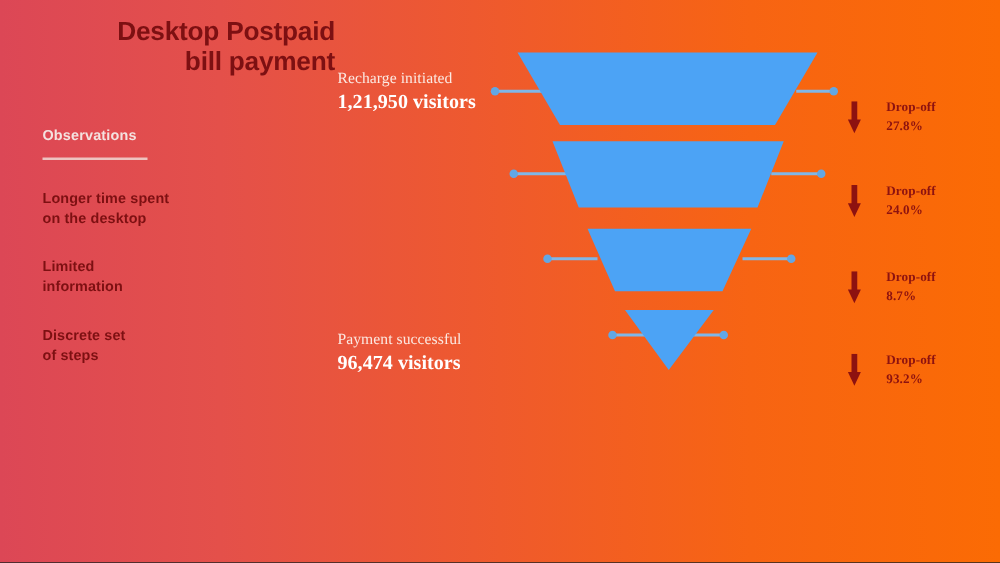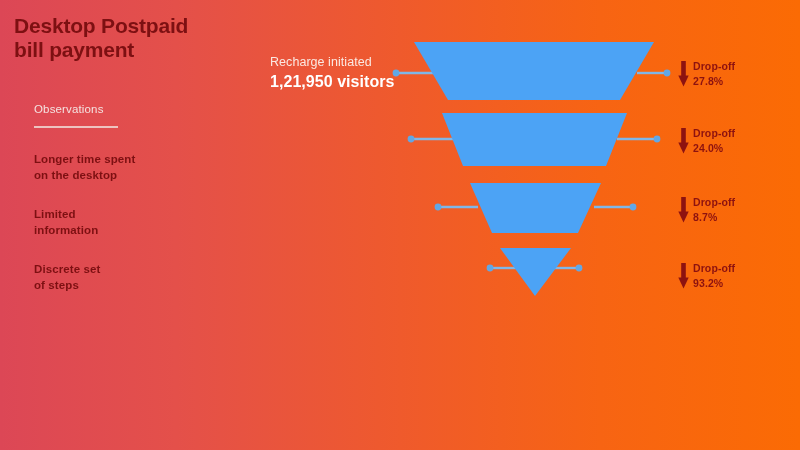--- a/index.html
+++ b/index.html
@@ -13,39 +13,40 @@
     height: 450px;
     overflow: hidden;
     background: linear-gradient(to right, #dc4756 0%, #e4504a 22%, #ef5a2c 50%, #f76413 75%, #fb6b04 100%);
     font-family: "Liberation Sans", sans-serif;
     -webkit-font-smoothing: antialiased;
   }
 
   
   #title {
     position: absolute;
-    left: 14px;
+    left: 28px;
     top: 14px;
     width: 240px;
     font-size: 21px;
     font-weight: bold;
     line-height: 1.12;
     color: #7d1012;
     letter-spacing: -0.2px;
     white-space: pre-line;
+    text-align: right;
   }
   #observations-block {
     position: absolute;
     left: 34px;
     top: 103px;
     width: 200px;
   }
   #observations-heading {
     font-size: 11.5px;
-    font-weight: normal;
+    font-weight: bold;
     color: #f4e2e0;
     letter-spacing: 0.15px;
   }
   #observations-divider {
     margin-top: 11px;
     width: 84px;
     height: 2px;
     background: #f0d8d4;
     opacity: 0.85;
   }
@@ -59,20 +60,21 @@
     letter-spacing: 0.1px;
   }
   .observation-item.first { }
 
   
   #funnel-area {
     position: absolute;
     left: 0; top: 0;
     width: 800px;
     height: 320px;
+    font-family: Liberation Serif, serif;
   }
   #funnel-svg {
     position: absolute;
     left: 0; top: 0;
   }
 
   
   .stage-label {
     position: absolute;
     text-align: left;
@@ -90,21 +92,22 @@
     color: #ffffff;
     letter-spacing: 0.05px;
     margin-top: 2px;
   }
 
   
   .dropoff {
     position: absolute;
     display: flex;
     align-items: center;
-    gap: 4px;
+    gap: 20px;
+    margin-top: 20px;
   }
   .dropoff-icon {
     width: 11px;
     height: 26px;
     flex: 0 0 auto;
   }
   .dropoff-text { line-height: 1.3; }
   .dropoff-title {
     font-size: 10.5px;
     font-weight: bold;
@@ -175,20 +178,24 @@
 
       <polygon points="470,183 601,183 578,233 492,233" fill="#4ca3f5"></polygon>
 
       <polygon points="500,248 571,248 535,296" fill="#4ca3f5"></polygon>
     </svg>
 
     <div class="stage-label" style="left:270px; top:54px;">
       <div class="stage-name">Recharge initiated</div>
       <div class="stage-value">1,21,950 visitors</div>
     </div>
+    <div class="stage-label" style="left:270px; top:263px;">
+      <div class="stage-name">Payment successful</div>
+      <div class="stage-value">96,474 visitors</div>
+    </div>
 
     <div class="dropoff" style="left:678px; top:60px;">
       <svg class="dropoff-icon" viewBox="0 0 11 26">
         <rect x="3.2" y="0" width="4.6" height="16" fill="#8d1210"></rect>
         <polygon points="0.3,14.5 10.7,14.5 5.5,25.5" fill="#8d1210"></polygon>
       </svg>
       <div class="dropoff-text">
         <div class="dropoff-title">Drop-off</div>
         <div class="dropoff-pct">27.8%</div>
       </div>

